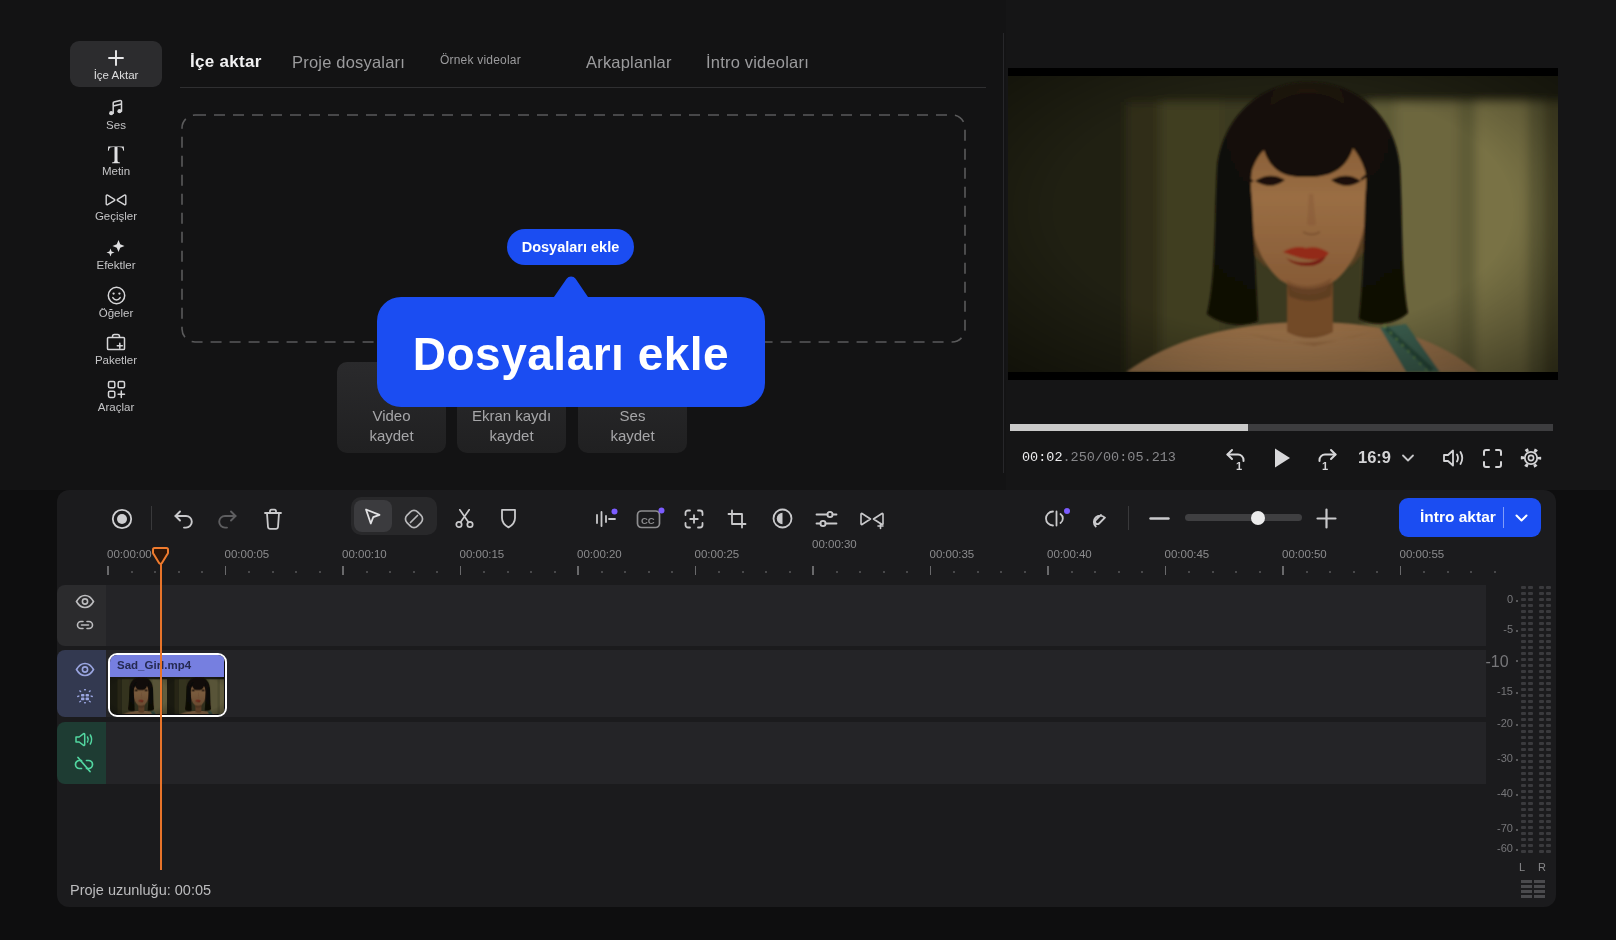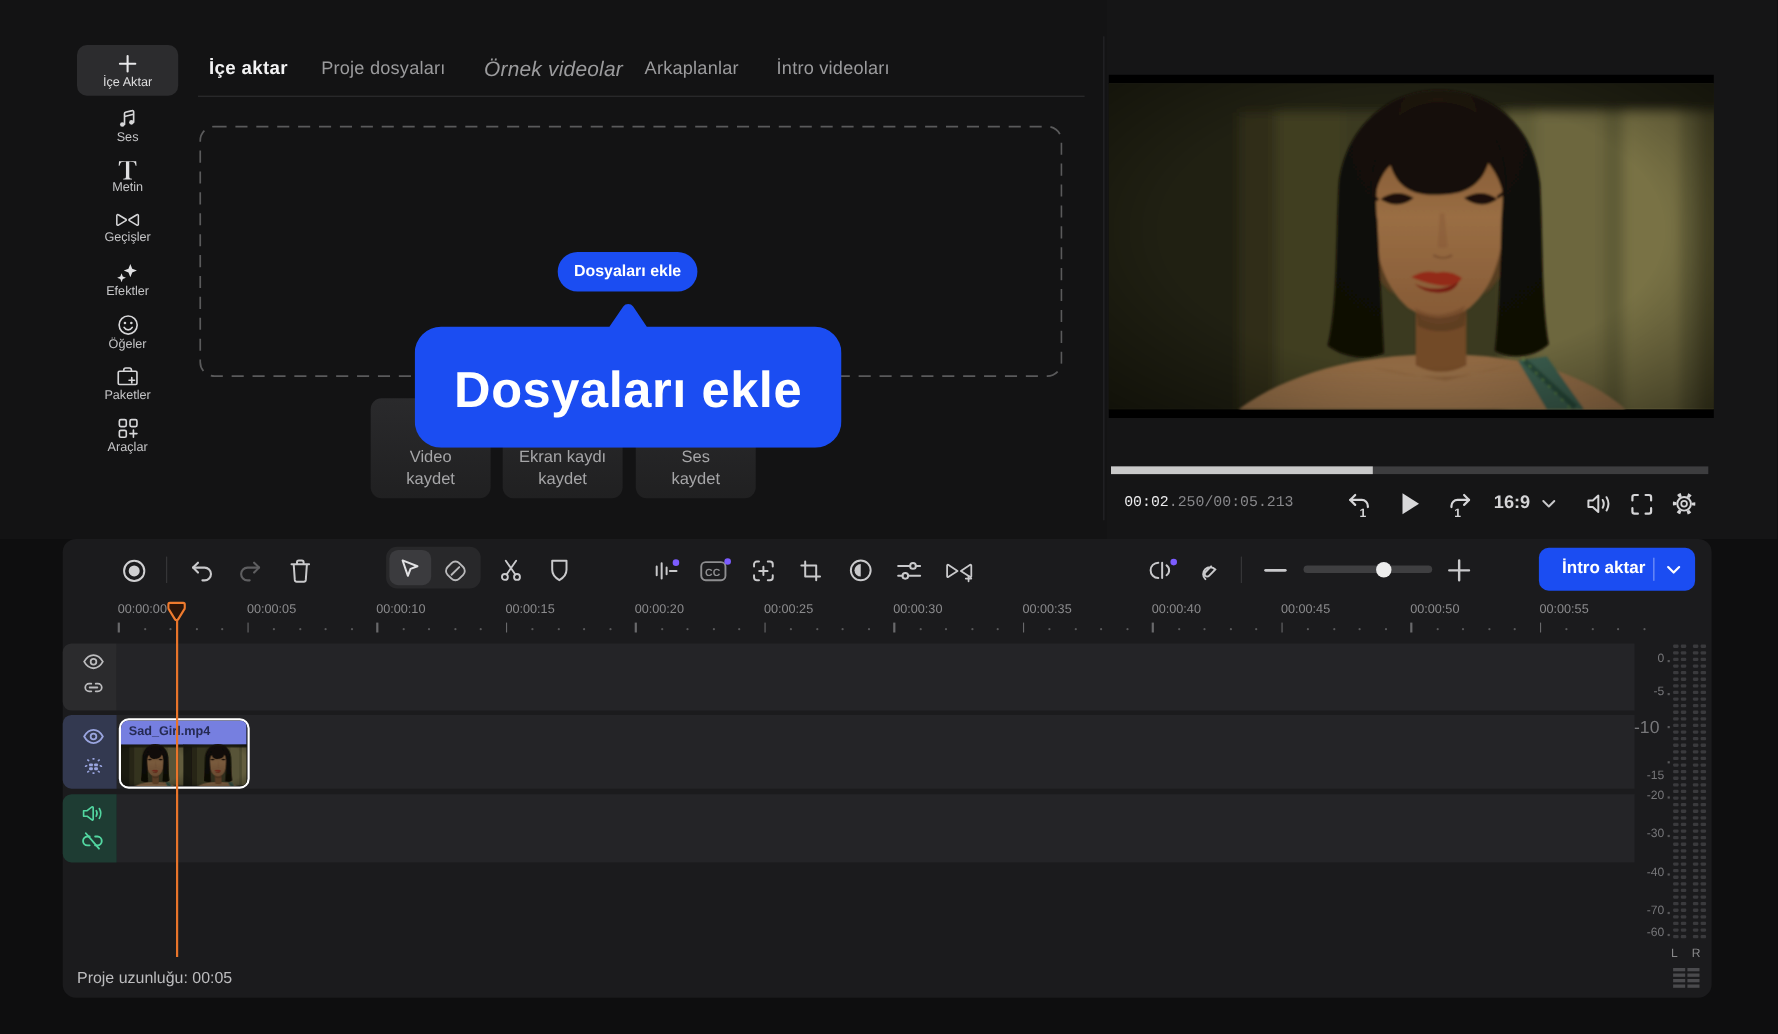--- a/index.html
+++ b/index.html
@@ -78,21 +78,21 @@
           <path d="M15.3 12v6.4M12.1 15.2h6.4" stroke="#d6d6d8" stroke-width="1.5" stroke-linecap="round"></path>
         </svg>
         <span>Araçlar</span>
       </div>
   </div>
 
   <div id="import" class="abs" style="left:178px;top:0;width:828px;height:490px;">
 
     <div class="abs" style="left:12px;top:52px;font-size:17px;font-weight:bold;letter-spacing:0.3px;color:#f2f2f3;">İçe aktar</div>
     <div class="abs" style="left:114px;top:53px;font-size:16.5px;letter-spacing:0.2px;color:#9b9b9d;">Proje dosyaları</div>
-    <div class="abs" style="left:262px;top:53px;font-size:19px;letter-spacing:0.2px;color:#9b9b9d;font-style:italic;">Örnek videolar</div>
+    <div class="abs" style="left:262px;top:53px;font-size:12px;letter-spacing:0.2px;color:#9b9b9d;">Örnek videolar</div>
     <div class="abs" style="left:408px;top:53px;font-size:16.5px;letter-spacing:0.2px;color:#9b9b9d;">Arkaplanlar</div>
     <div class="abs" style="left:528px;top:53px;font-size:16.5px;letter-spacing:0.2px;color:#9b9b9d;">İntro videoları</div>
     <div class="abs" style="left:2px;top:87px;width:806px;height:1px;background:#2f2f31;"></div>
 
     <svg class="abs" style="left:3px;top:114px;" width="785" height="229">
         <rect x="1" y="1" width="783" height="227" rx="13" fill="none" stroke="#5a5a5b" stroke-width="1.6" stroke-dasharray="11 8"></rect>
       </svg>
 
     <div class="abs" style="left:329px;top:229px;width:127px;height:36px;background:#1b4df2;border-radius:18px;text-align:center;line-height:36px;font-size:14.5px;font-weight:bold;color:#fff;">Dosyaları ekle</div>
 
@@ -349,21 +349,21 @@
         <div class="abs" style="left:543.5px;top:81px;width:2px;height:2px;background:#58585a;border-radius:50%;"></div>
         <div class="abs" style="left:567.0px;top:81px;width:2px;height:2px;background:#58585a;border-radius:50%;"></div>
         <div class="abs" style="left:590.5px;top:81px;width:2px;height:2px;background:#58585a;border-radius:50%;"></div>
         <div class="abs" style="left:614.0px;top:81px;width:2px;height:2px;background:#58585a;border-radius:50%;"></div>
         <div class="abs" style="left:637.5px;top:58px;font-size:11.5px;color:#8b8b8d;">00:00:25</div>
         <div class="abs" style="left:637.5px;top:76px;width:1.5px;height:9px;background:#69696b;"></div>
         <div class="abs" style="left:661.0px;top:81px;width:2px;height:2px;background:#58585a;border-radius:50%;"></div>
         <div class="abs" style="left:684.5px;top:81px;width:2px;height:2px;background:#58585a;border-radius:50%;"></div>
         <div class="abs" style="left:708.0px;top:81px;width:2px;height:2px;background:#58585a;border-radius:50%;"></div>
         <div class="abs" style="left:731.5px;top:81px;width:2px;height:2px;background:#58585a;border-radius:50%;"></div>
-        <div class="abs" style="left:755.0px;top:58px;font-size:11.5px;color:#8b8b8d;">00:00:30</div>
+        <div class="abs" style="left:755.0px;top:48px;font-size:11.5px;color:#8b8b8d;">00:00:30</div>
         <div class="abs" style="left:755.0px;top:76px;width:1.5px;height:9px;background:#69696b;"></div>
         <div class="abs" style="left:778.5px;top:81px;width:2px;height:2px;background:#58585a;border-radius:50%;"></div>
         <div class="abs" style="left:802.0px;top:81px;width:2px;height:2px;background:#58585a;border-radius:50%;"></div>
         <div class="abs" style="left:825.5px;top:81px;width:2px;height:2px;background:#58585a;border-radius:50%;"></div>
         <div class="abs" style="left:849.0px;top:81px;width:2px;height:2px;background:#58585a;border-radius:50%;"></div>
         <div class="abs" style="left:872.5px;top:58px;font-size:11.5px;color:#8b8b8d;">00:00:35</div>
         <div class="abs" style="left:872.5px;top:76px;width:1.5px;height:9px;background:#69696b;"></div>
         <div class="abs" style="left:896.0px;top:81px;width:2px;height:2px;background:#58585a;border-radius:50%;"></div>
         <div class="abs" style="left:919.5px;top:81px;width:2px;height:2px;background:#58585a;border-radius:50%;"></div>
         <div class="abs" style="left:943.0px;top:81px;width:2px;height:2px;background:#58585a;border-radius:50%;"></div>
@@ -451,21 +451,21 @@
       </div>
     </div>
 
     <div id="meter">
         <div class="abs" style="left:1424px;top:103px;width:32px;text-align:right;font-size:11px;color:#77777a;">0</div>
         <div class="abs" style="left:1459px;top:110px;width:2px;height:2px;background:#58585a;"></div>
         <div class="abs" style="left:1424px;top:133px;width:32px;text-align:right;font-size:11px;color:#77777a;">-5</div>
         <div class="abs" style="left:1459px;top:140px;width:2px;height:2px;background:#58585a;"></div>
         <div class="abs" style="left:1424px;top:163px;width:32px;text-align:center;font-size:16px;color:#77777a;">-10</div>
         <div class="abs" style="left:1459px;top:170px;width:2px;height:2px;background:#58585a;"></div>
-        <div class="abs" style="left:1424px;top:209px;width:32px;text-align:right;font-size:11px;color:#77777a;">-15</div>
+        <div class="abs" style="left:1424px;top:195px;width:32px;text-align:right;font-size:11px;color:#77777a;">-15</div>
         <div class="abs" style="left:1459px;top:202px;width:2px;height:2px;background:#58585a;"></div>
         <div class="abs" style="left:1424px;top:227px;width:32px;text-align:right;font-size:11px;color:#77777a;">-20</div>
         <div class="abs" style="left:1459px;top:234px;width:2px;height:2px;background:#58585a;"></div>
         <div class="abs" style="left:1424px;top:262px;width:32px;text-align:right;font-size:11px;color:#77777a;">-30</div>
         <div class="abs" style="left:1459px;top:269px;width:2px;height:2px;background:#58585a;"></div>
         <div class="abs" style="left:1424px;top:297px;width:32px;text-align:right;font-size:11px;color:#77777a;">-40</div>
         <div class="abs" style="left:1459px;top:304px;width:2px;height:2px;background:#58585a;"></div>
         <div class="abs" style="left:1424px;top:332px;width:32px;text-align:right;font-size:11px;color:#77777a;">-70</div>
         <div class="abs" style="left:1459px;top:339px;width:2px;height:2px;background:#58585a;"></div>
         <div class="abs" style="left:1424px;top:352px;width:32px;text-align:right;font-size:11px;color:#77777a;">-60</div>

